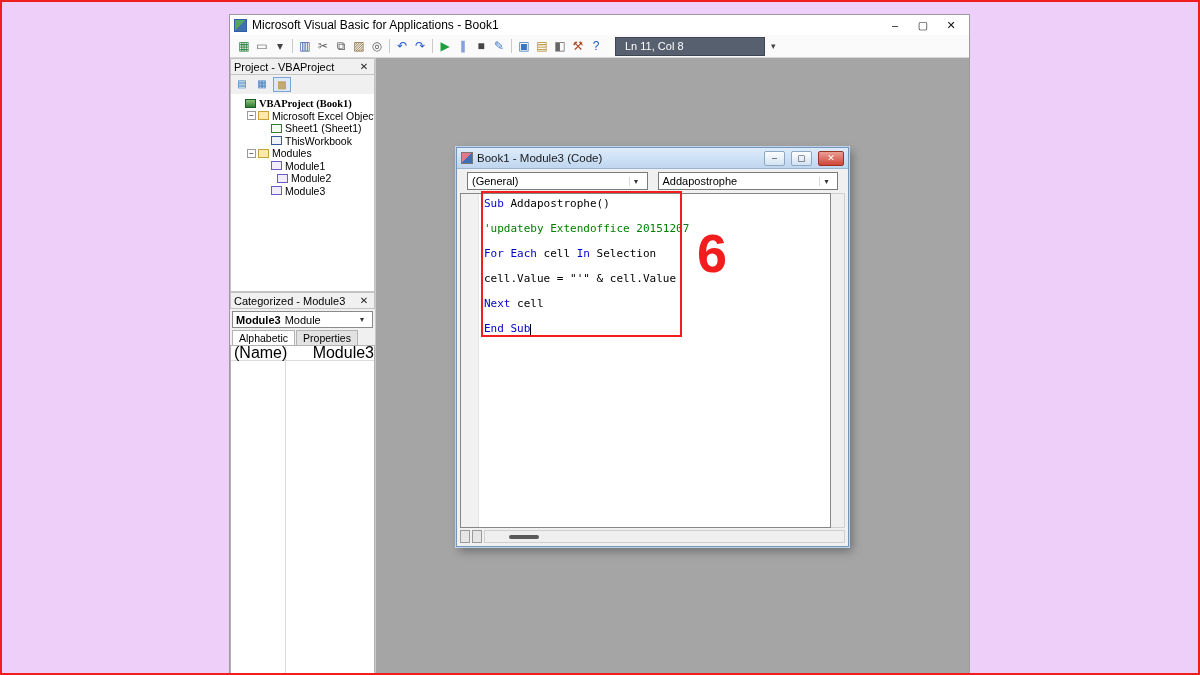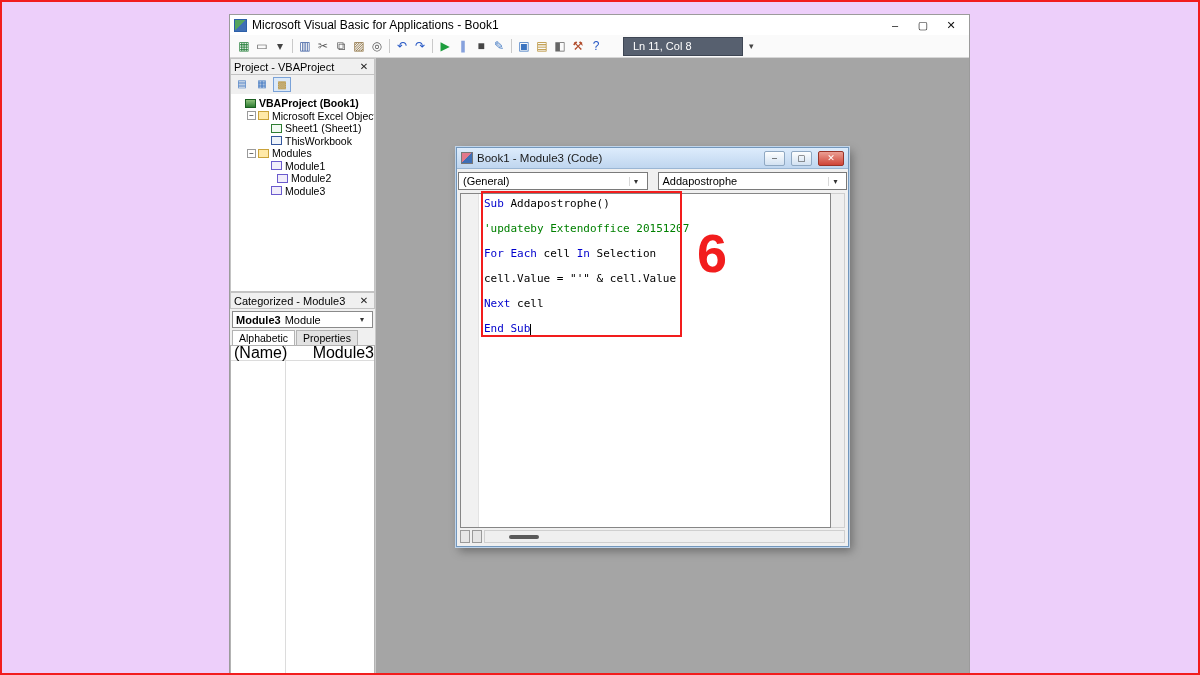--- a/index.html
+++ b/index.html
@@ -16,21 +16,21 @@
   .app-icon{width:13px;height:13px;background:linear-gradient(135deg,#56a45e 0 50%,#3f6fb5 50% 100%);border:1px solid #2c5fa8;flex:none;}
   .title-text{font-size:12px;color:#000;flex:1;white-space:nowrap;overflow:hidden;}
   .win-controls{display:flex;flex:none;}
   .win-btn{width:28px;height:16px;text-align:center;font-size:11px;line-height:16px;color:#111;}
   .menubar{height:21px;background:#ffffff;display:flex;align-items:center;padding-left:6px;font-size:12px;color:#111;border-bottom:1px solid #ececec;flex:none;}
   .menu-item{padding:2px 7px;white-space:nowrap;}
   .toolbar{height:23px;background:#fafafa;border-bottom:1px solid #d6d6d6;display:flex;align-items:center;padding:0 5px;flex:none;}
   .tb-icons{display:flex;align-items:center;}
   .tb-btn{width:18px;height:17px;font-size:12px;text-align:center;line-height:17px;flex:none;}
   .tb-sep{width:1px;height:14px;background:#c9c9c9;margin:0 3px;flex:none;}
-  .status-box{margin-left:18px;width:120px;height:19px;background:#57606f;color:#fff;font-size:11px;line-height:17px;padding-left:9px;border:1px solid #3e4654;flex:none;}
+  .status-box{margin-left:10px;width:150px;height:19px;background:#57606f;color:#fff;font-size:11px;line-height:17px;padding-left:9px;border:1px solid #3e4654;flex:none;}
   .tb-caret{margin-left:6px;font-size:9px;color:#444;}
 
   .main{flex:1;display:flex;min-height:0;}
 
   
   .dock{width:146px;flex:none;background:#f0f0f0;display:flex;flex-direction:column;border-right:1px solid #c9c9c9;}
   .project-panel{height:234px;flex:none;display:flex;flex-direction:column;}
   .properties-panel{flex:1;display:flex;flex-direction:column;min-height:0;}
   .panel-header{height:17px;background:#f0f0f0;border:1px solid #c3c3c3;display:flex;align-items:center;font-size:11px;padding:0 3px;flex:none;}
   .panel-title{flex:1;white-space:nowrap;overflow:hidden;}
@@ -42,21 +42,21 @@
   .tree-row{height:12.5px;display:flex;align-items:center;white-space:nowrap;}
   .expander{width:9px;height:9px;border:1px solid #9a9a9a;font-size:8px;line-height:7px;text-align:center;margin-right:2px;background:#fff;flex:none;}
   .expander.hid{visibility:hidden;}
   .tree-icon{width:11px;height:9px;margin-right:3px;display:inline-block;flex:none;}
   .i-vba-project-icon{background:linear-gradient(#8cc07a,#2e7d32);border:1px solid #1b5e20;}
   .i-folder-icon{background:#ffe9a8;border:1px solid #c9a23a;}
   .i-sheet-icon{background:#f2faf2;border:1px solid #2e7d32;}
   .i-workbook-icon{background:#eef3fa;border:1px solid #35589e;}
   .i-module-icon{background:#f1edfa;border:1px solid #6a5acd;}
   .tree-label{color:#000;}
-  .tree-label.bold{font-weight:bold;}
+  .tree-label.bold{font-weight:bold;font-family:Liberation Serif, serif;}
 
   .obj-select{margin:2px;height:17px;background:#fff;border:1px solid #8a8a8a;font-size:11px;display:flex;align-items:center;padding:0 3px;flex:none;}
   .obj-name{font-weight:bold;margin-right:4px;}
   .combo-caret{margin-left:auto;width:14px;text-align:center;font-size:8px;color:#333;flex:none;}
   .prop-tabs{display:flex;font-size:10.5px;padding:0 2px;gap:1px;flex:none;}
   .prop-tab{padding:1px 6px 0;background:#e2e2e2;border:1px solid #b3b3b3;border-bottom:none;height:15px;}
   .prop-tab.active{background:#fff;}
   .prop-grid{flex:1;background:#fff;border:1px solid #b3b3b3;position:relative;font-size:16px;min-height:0;text-align:right;}
   .prop-grid::before{content:"";position:absolute;left:38%;top:0;bottom:0;width:1px;background:#dcdcdc;}
   .prop-row{display:flex;height:15px;border-bottom:1px solid #dcdcdc;align-items:center;position:relative;}
@@ -66,21 +66,21 @@
   
   .mdi{flex:1;background:#a5a5a5;position:relative;min-width:0;}
 
   
   .code-window{position:absolute;left:80px;top:89px;width:393px;height:400px;background:#f0f0f0;border:1px solid #7397bc;box-shadow:0 0 0 1px #bfd4ea,3px 4px 9px rgba(0,0,0,.35);display:flex;flex-direction:column;}
   .cw-titlebar{height:21px;background:linear-gradient(#ddecfc,#bfd6ef);display:flex;align-items:center;padding:0 4px;gap:4px;border-bottom:1px solid #9ab6d4;font-size:11.5px;color:#1a1a1a;flex:none;}
   .cw-icon{width:12px;height:12px;background:linear-gradient(135deg,#e2788c 0 50%,#3f6fb5 50% 100%);border:1px solid #777;flex:none;}
   .cw-title{flex:1;white-space:nowrap;overflow:hidden;}
   .cw-btn{width:21px;height:15px;border:1px solid #8fa8c2;background:linear-gradient(#fdfefe,#d3e2f2);font-size:9px;line-height:13px;text-align:center;color:#333;border-radius:2px;margin-left:2px;flex:none;}
   .cw-btn.close{background:linear-gradient(#eb9f94,#cf4437);color:#fff;border-color:#993328;width:26px;}
-  .combo-row{height:24px;display:flex;align-items:center;gap:10px;padding:0 1px;background:#f0f0f0;flex:none;}
+  .combo-row{height:24px;display:flex;align-items:center;gap:10px;padding:0 10px;background:#f0f0f0;flex:none;}
   .combo{flex:1;height:18px;background:#fff;border:1px solid #7a7a7a;font-size:11px;display:flex;align-items:center;padding:0 4px;min-width:0;}
   .combo .combo-caret{border-left:1px solid #d8d8d8;}
   .cw-content{flex:1;display:flex;margin:0 3px;min-height:0;border-radius:23px;}
   .code-body{flex:1;display:flex;background:#fff;border:1px solid #868686;min-width:0;}
   .margin-strip{width:18px;background:#f1f1f1;border-right:1px solid #e3e3e3;flex:none;}
   .code-text{flex:1;padding:4px 2px 0 5px;font-family:"DejaVu Sans Mono","Liberation Mono",monospace;font-size:11px;line-height:12.5px;color:#000;white-space:pre;overflow:hidden;}
   .seg-k{color:var(--kw);}
   .seg-c{color:var(--cm);}
   .seg-n{color:#000;}
   .caret{display:inline-block;width:1px;height:11px;background:#000;vertical-align:text-bottom;}

